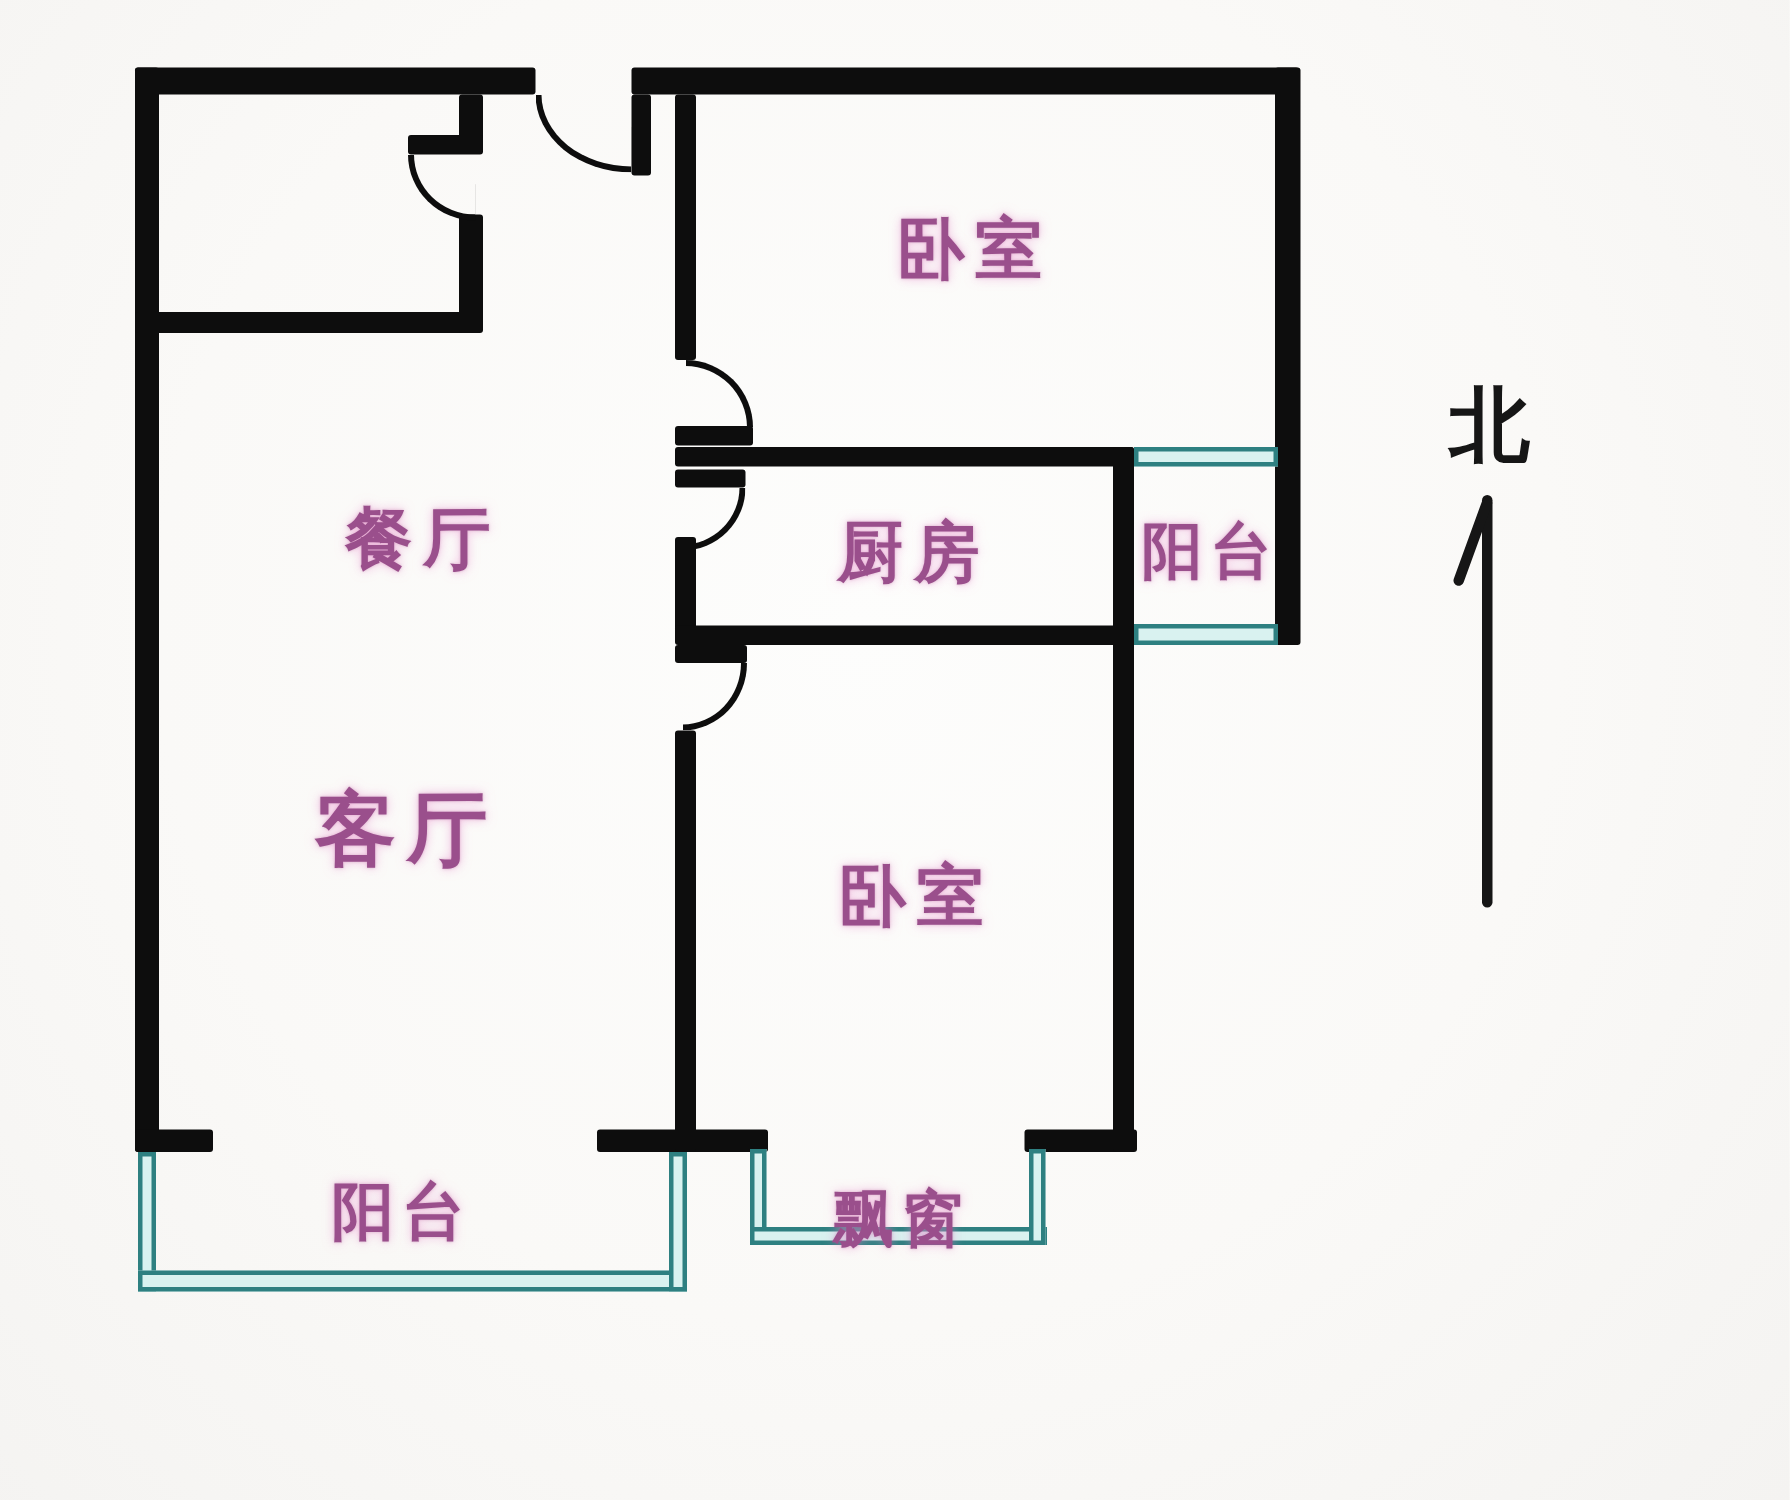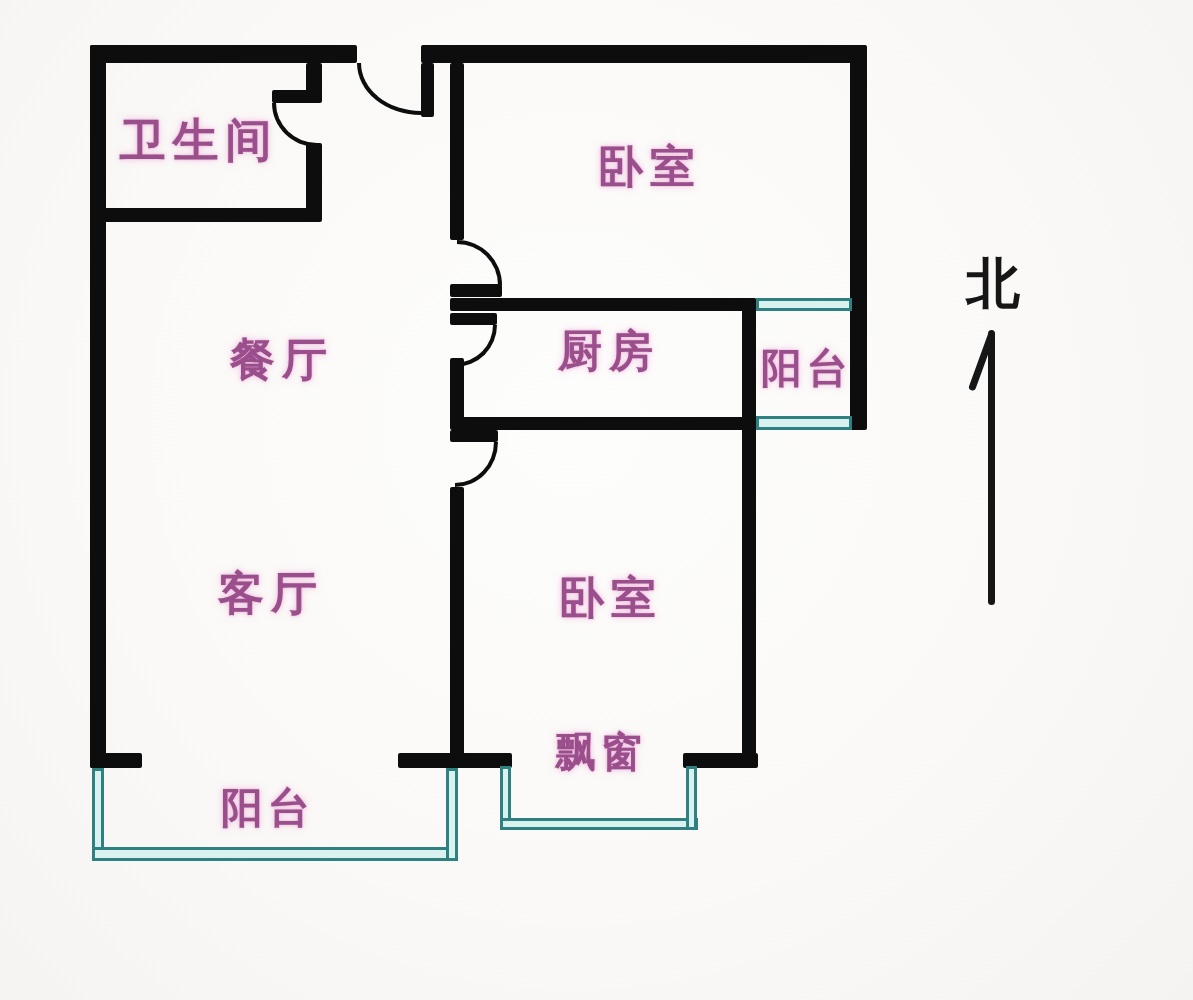--- a/index.html
+++ b/index.html
@@ -73,27 +73,26 @@
 
   <div class="window" style="left:756px;top:298px;width:96px;height:13px"></div>
   <div class="window" style="left:756px;top:416px;width:96px;height:14px"></div>
   <div class="window" style="left:92px;top:768px;width:12px;height:93px"></div>
   <div class="window" style="left:92px;top:847px;width:366px;height:14px"></div>
   <div class="window" style="left:446px;top:768px;width:12px;height:93px"></div>
   <div class="window" style="left:500px;top:766px;width:11px;height:64px"></div>
   <div class="window" style="left:500px;top:818px;width:198px;height:12px"></div>
   <div class="window" style="left:686px;top:766px;width:11px;height:64px"></div>
 
-  <div class="room-label" style="left:199px;top:140px;font-size:46px">卫生间</div>
   <div class="room-label" style="left:650px;top:166px">卧室</div>
   <div class="room-label" style="left:282px;top:359px">餐厅</div>
-  <div class="room-label" style="left:609px;top:351px;font-size:44px">厨房</div>
+  <div class="room-label" style="left:609px;top:369px;font-size:44px">厨房</div>
   <div class="room-label sm" style="left:807px;top:368px">阳台</div>
-  <div class="room-label" style="left:271px;top:593px;font-size:46px">客厅</div>
+  <div class="room-label" style="left:271px;top:552px;font-size:54px">客厅</div>
   <div class="room-label" style="left:611px;top:597px">卧室</div>
   <div class="room-label sm" style="left:268px;top:808px;font-size:42px">阳台</div>
-  <div class="room-label sm" style="left:601px;top:752px">飘窗</div>
+  <div class="room-label sm" style="left:601px;top:813px">飘窗</div>
 
   <div class="compass-label" style="left:993px;top:283px">北</div>
   <div class="compass-line" style="left:988px;top:330px;width:7px;height:275px"></div>
   <div class="compass-line" style="left:989px;top:332px;width:7px;height:62px;transform:rotate(20deg);transform-origin:top center"></div>
 
 </div>
 
 </body></html>

